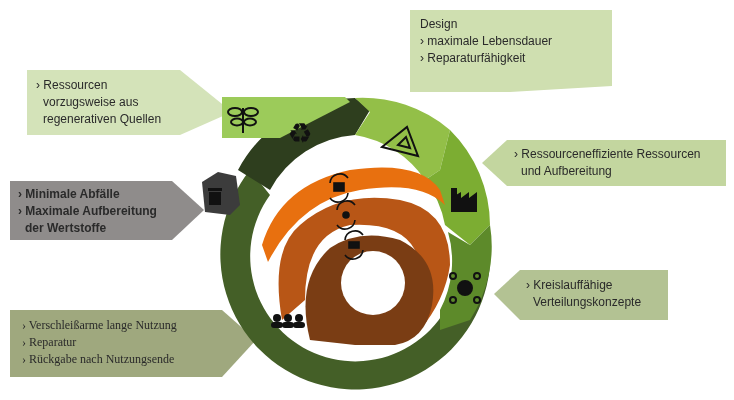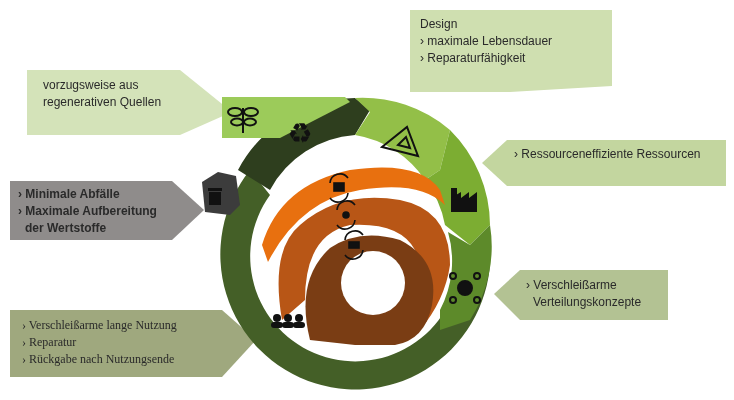--- a/index.html
+++ b/index.html
@@ -91,32 +91,34 @@
     <rect x="349" y="242" width="10" height="6" fill="#111"></rect>
   </g>
 </svg>
 
 <div class="callout" style="left:420px; top:16px;">
   <span class="line">Design</span>
   <span class="line">› maximale Lebensdauer</span>
   <span class="line">› Reparaturfähigkeit</span>
 </div>
 <div class="callout" style="left:36px; top:77px;">
+  <span class="line">› Ressourcen</span>
   <span class="line" style="padding-left:7px">vorzugsweise aus</span>
   <span class="line" style="padding-left:7px">regenerativen Quellen</span>
 </div>
 <div class="callout" style="left:514px; top:146px;">
   <span class="line">› Ressourceneffiziente Ressourcen</span>
+  <span class="line" style="padding-left:7px">und Aufbereitung</span>
 </div>
 <div class="callout" style="left:18px; top:186px;font-weight:bold;">
   <span class="line">› Minimale Abfälle</span>
   <span class="line">› Maximale Aufbereitung</span>
   <span class="line" style="padding-left:7px">der Wertstoffe</span>
 </div>
 <div class="callout" style="left:526px; top:277px;">
-  <span class="line">› Verschleißarme</span>
+  <span class="line">› Kreislauffähige</span>
   <span class="line" style="padding-left:7px">Verteilungskonzepte</span>
 </div>
 <div class="callout" style="left:22px; top:317px;font-family:Liberation Serif, serif;">
   <span class="line">› Verschleißarme lange Nutzung</span>
   <span class="line">› Reparatur</span>
   <span class="line">› Rückgabe nach Nutzungsende</span>
 </div>
 
 </body></html>

